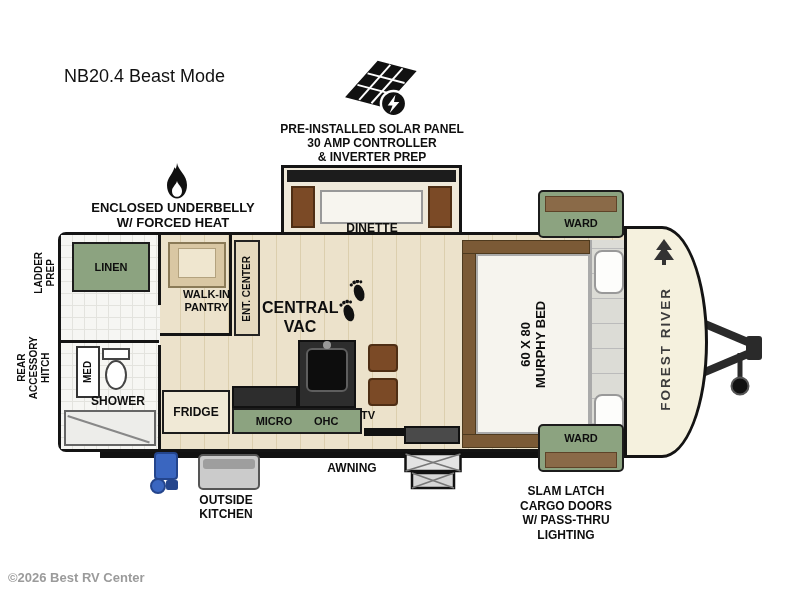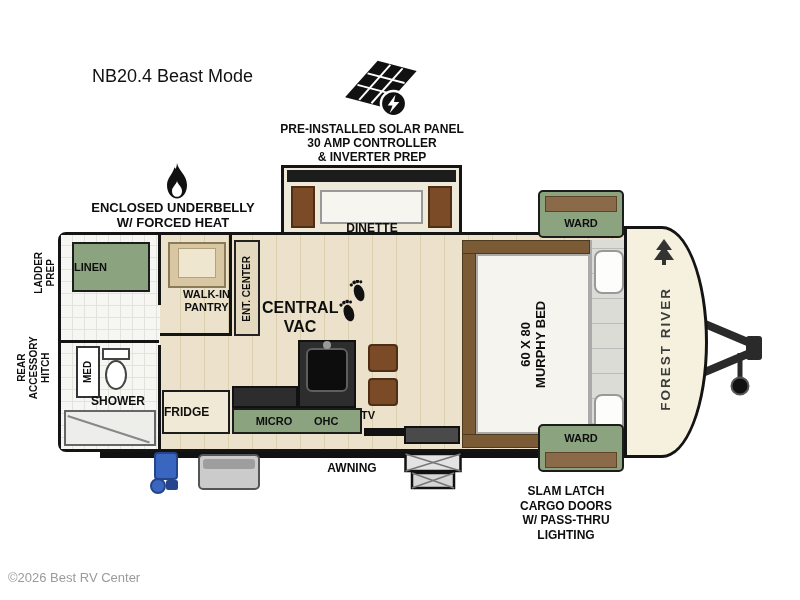--- a/index.html
+++ b/index.html
@@ -4,38 +4,38 @@
 <style>
   html,body{margin:0;padding:0;background:#fff;}
   .canvas{position:relative;width:800px;height:600px;background:#ffffff;overflow:hidden;
           font-family:"Liberation Sans","DejaVu Sans",sans-serif;color:#111;}
   .abs{position:absolute;box-sizing:border-box;}
   .lbl{position:absolute;font-weight:bold;color:#0e0e0e;text-align:center;
        white-space:pre-line;line-height:1.18;box-sizing:border-box;}
   .rot{transform:rotate(-90deg);transform-origin:center center;}
   .wall{position:absolute;background:var(--outline,#141414);}
   .box{position:absolute;border:2px solid #1c1c1c;box-sizing:border-box;
-       display:flex;align-items:center;justify-content:flex-start;}
+       display:flex;align-items:center;justify-content:center;}
   .green{background:var(--cabinet-green,#8ca380);}
   .cream{background:#f0e9d6;}
   .brown{background:var(--furniture-brown,#7b4a26);border:2px solid #4e2e14;}
   .woodbrown{background:var(--wood-brown,#7b5a36);border:1px solid #4e3a1e;}
   .bath{background:var(--tile-white,#f6f6f3);
         background-image:repeating-linear-gradient(0deg,transparent 0 11px,#e3e3de 11px 12px),
                          repeating-linear-gradient(90deg,transparent 0 11px,#e3e3de 11px 12px);}
   .floor{background:var(--floor-tan,#ece2cb);
          background-image:repeating-linear-gradient(90deg,transparent 0 23px,var(--floor-line,#dccfae) 23px 24px);}
   .watermark{position:absolute;color:#9b9b9b;font-size:13px;}
 </style>
 </head>
 <body>
 
 <div class="canvas">
 
-  <div class="abs" style="left:64px;top:66px;font-size:18px;font-weight:500;margin-left:28px;">NB20.4 Beast Mode</div>
+  <div class="abs" style="left:64px;top:66px;font-size:18px;font-weight:500;">NB20.4 Beast Mode</div>
 
   <svg class="abs" style="left:332px;top:54px;" width="90" height="68" viewBox="0 0 90 70">
     <polygon points="14,44 46,8 84,18 52,54" fill="#111" stroke="#111" stroke-width="2"></polygon>
     <line x1="58.7" y1="11.3" x2="26.7" y2="47.3" stroke="#fff" stroke-width="2"></line>
     <line x1="71.3" y1="14.7" x2="39.3" y2="50.7" stroke="#fff" stroke-width="2"></line>
     <line x1="35.3" y1="19.9" x2="73.4" y2="29.9" stroke="#fff" stroke-width="2"></line>
     <line x1="24.9" y1="31.8" x2="62.9" y2="41.8" stroke="#fff" stroke-width="2"></line>
     <circle cx="62" cy="51" r="13" fill="#111" stroke="#fff" stroke-width="2.5"></circle>
     <polygon points="64,42 56,53 61,53 58,61 68,49.5 62.5,49.5" fill="#fff"></polygon>
   </svg>
@@ -178,21 +178,23 @@
     <rect x="8" y="21" width="42" height="15" fill="#d6d6d6" stroke="#111" stroke-width="2.5"></rect>
     <line x1="8" y1="21" x2="50" y2="36" stroke="#777" stroke-width="1.5"></line>
     <line x1="50" y1="21" x2="8" y2="36" stroke="#777" stroke-width="1.5"></line>
   </svg>
 
   <div class="abs" style="left:154px;top:452px;width:24px;height:28px;background:var(--pump-blue,#3a66c0);border:2px solid #24458c;border-radius:4px;"></div>
   <div class="abs" style="left:150px;top:478px;width:16px;height:16px;background:var(--pump-blue,#3a66c0);border:2px solid #24458c;border-radius:50%;"></div>
   <div class="abs" style="left:166px;top:480px;width:12px;height:10px;background:#24458c;border-radius:2px;"></div>
   <div class="abs" style="left:198px;top:454px;width:62px;height:36px;background:#cbcbcb;border:2px solid #555;border-radius:5px;"></div>
   <div class="abs" style="left:203px;top:459px;width:52px;height:10px;background:#9e9e9e;border-radius:3px;"></div>
+  <div class="lbl" style="left:166px;top:493px;width:120px;font-size:12px;">OUTSIDE
+KITCHEN</div>
 
   <div class="lbl" style="left:498px;top:484px;width:136px;font-size:12px;line-height:1.22;">SLAM LATCH
 CARGO DOORS
 W/ PASS-THRU
 LIGHTING</div>
 
-  <div class="watermark" style="left:8px;top:570px;">©2026 Best RV Center</div>
+  <div class="watermark" style="left:8px;top:570px;font-weight:bold;">©2026 Best RV Center</div>
 
 </div>
 
 </body></html>

